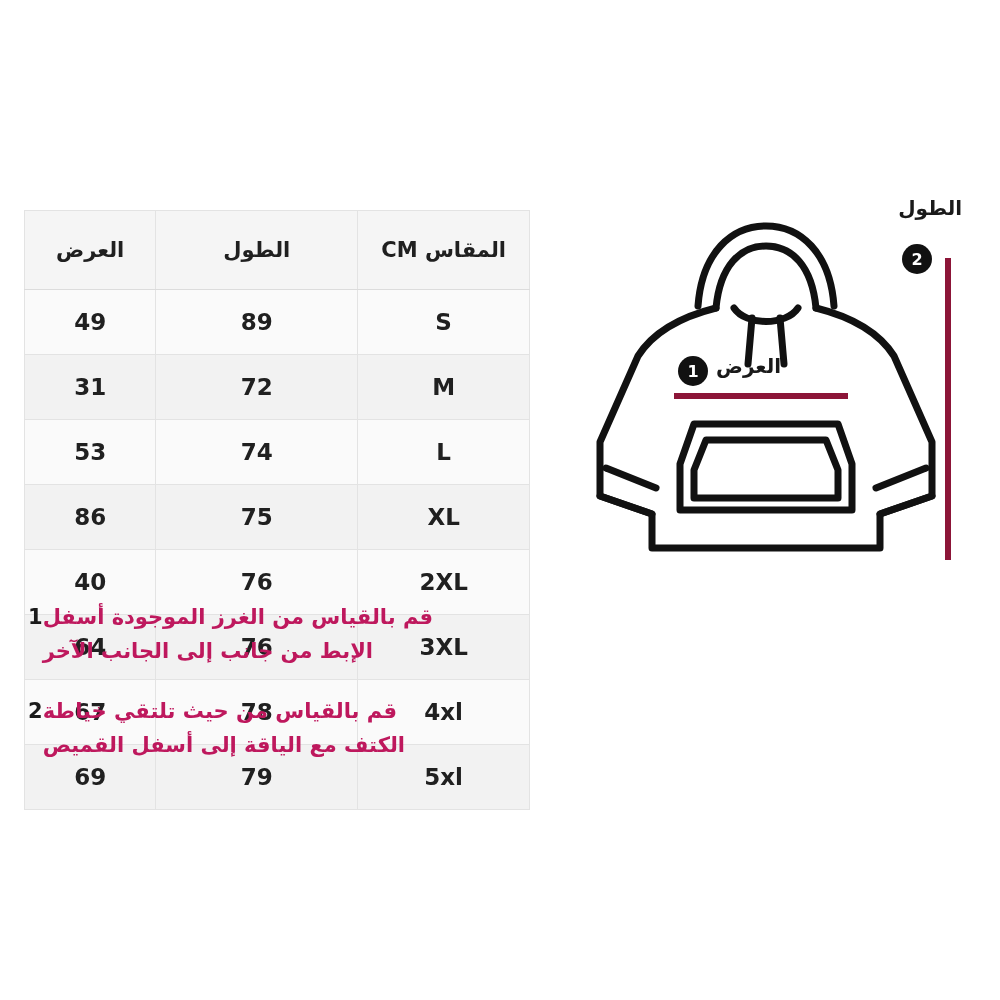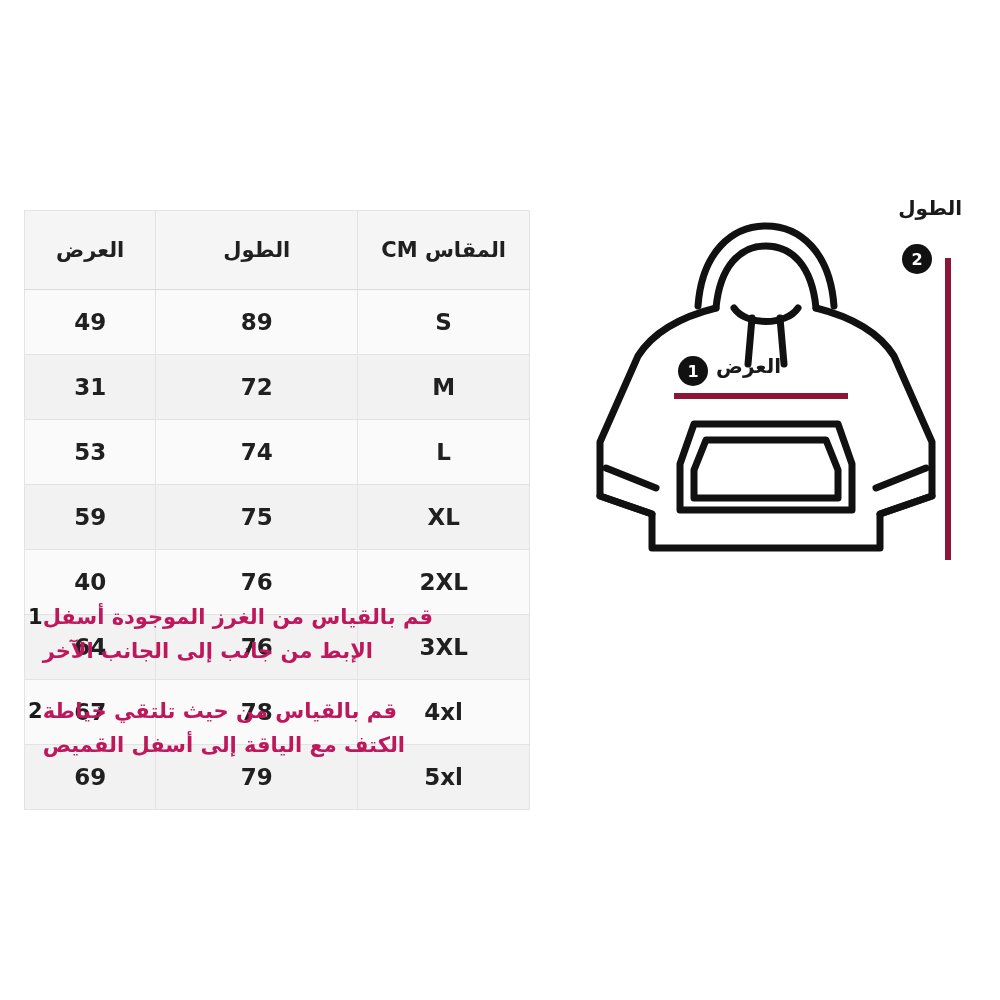--- a/index.html
+++ b/index.html
@@ -166,21 +166,21 @@
         <td>31</td>
       </tr>
       <tr>
         <td class="cell-size">L</td>
         <td>74</td>
         <td>53</td>
       </tr>
       <tr>
         <td class="cell-size">XL</td>
         <td>75</td>
-        <td>59</td>
+        <td>86</td>
       </tr>
       <tr>
         <td class="cell-size">2XL</td>
         <td>76</td>
         <td>40</td>
       </tr>
       <tr>
         <td class="cell-size">3XL</td>
         <td>76</td>
         <td>64</td>

